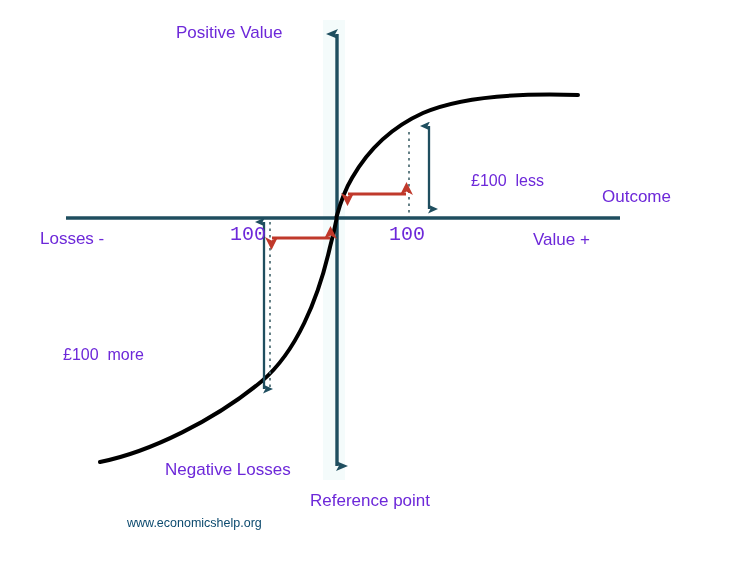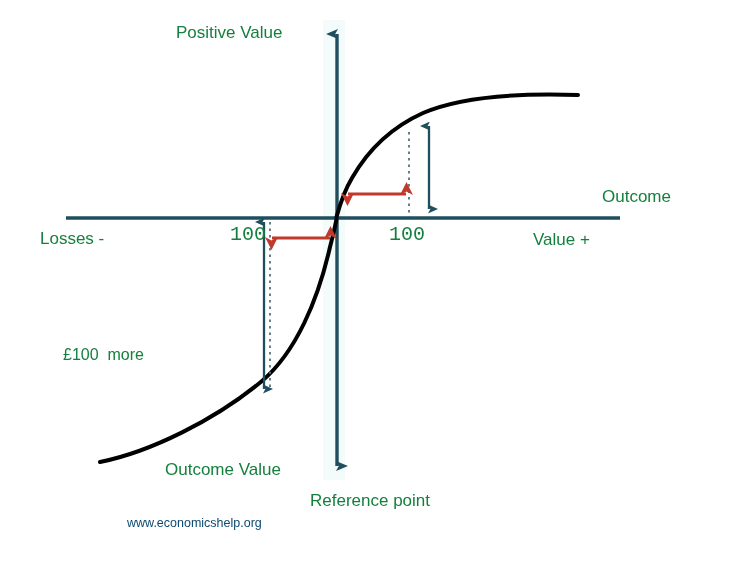--- a/index.html
+++ b/index.html
@@ -17,21 +17,21 @@
   }
   #figure {
     position: absolute;
     left: 0;
     top: 0;
     width: 732px;
     height: 564px;
   }
   .lbl {
     position: absolute;
-    color: #15803d;
+    color: #6d28d9;
     white-space: pre;
     line-height: 1.28;
   }
   .lbl-sans {
     font-family: "Liberation Sans", sans-serif;
     font-size: 17px;
   }
   .lbl-serif {
     font-family: Liberation Mono, monospace;
     font-size: 20px;
@@ -103,25 +103,26 @@
 
   <div class="lbl lbl-sans" style="left:40px; top:228px;">Losses -</div>
 
   <div class="lbl lbl-sans" style="left:533px; top:229px;">Value +</div>
 
   <div class="lbl lbl-serif" style="left:230px; top:222px;">100</div>
 
   <div class="lbl lbl-serif" style="left:389px; top:222px;">100</div>
 
   <div class="lbl anno" style="left:471px; top:123px;">
+    <div>£100  less</div>
   </div>
 
   <div class="lbl anno" style="left:63px; top:297px;">
     <div>£100  more</div>
   </div>
 
-  <div class="lbl lbl-sans" style="left:165px; top:459px;">Outcome Value</div>
+  <div class="lbl lbl-sans" style="left:165px; top:459px;">Negative Losses</div>
 
   <div class="lbl lbl-sans" style="left:310px; top:490px;">Reference point</div>
 
   <div class="lbl lbl-small" style="left:127px; top:515px;">www.economicshelp.org</div>
 
 </div>
 
 </body></html>

